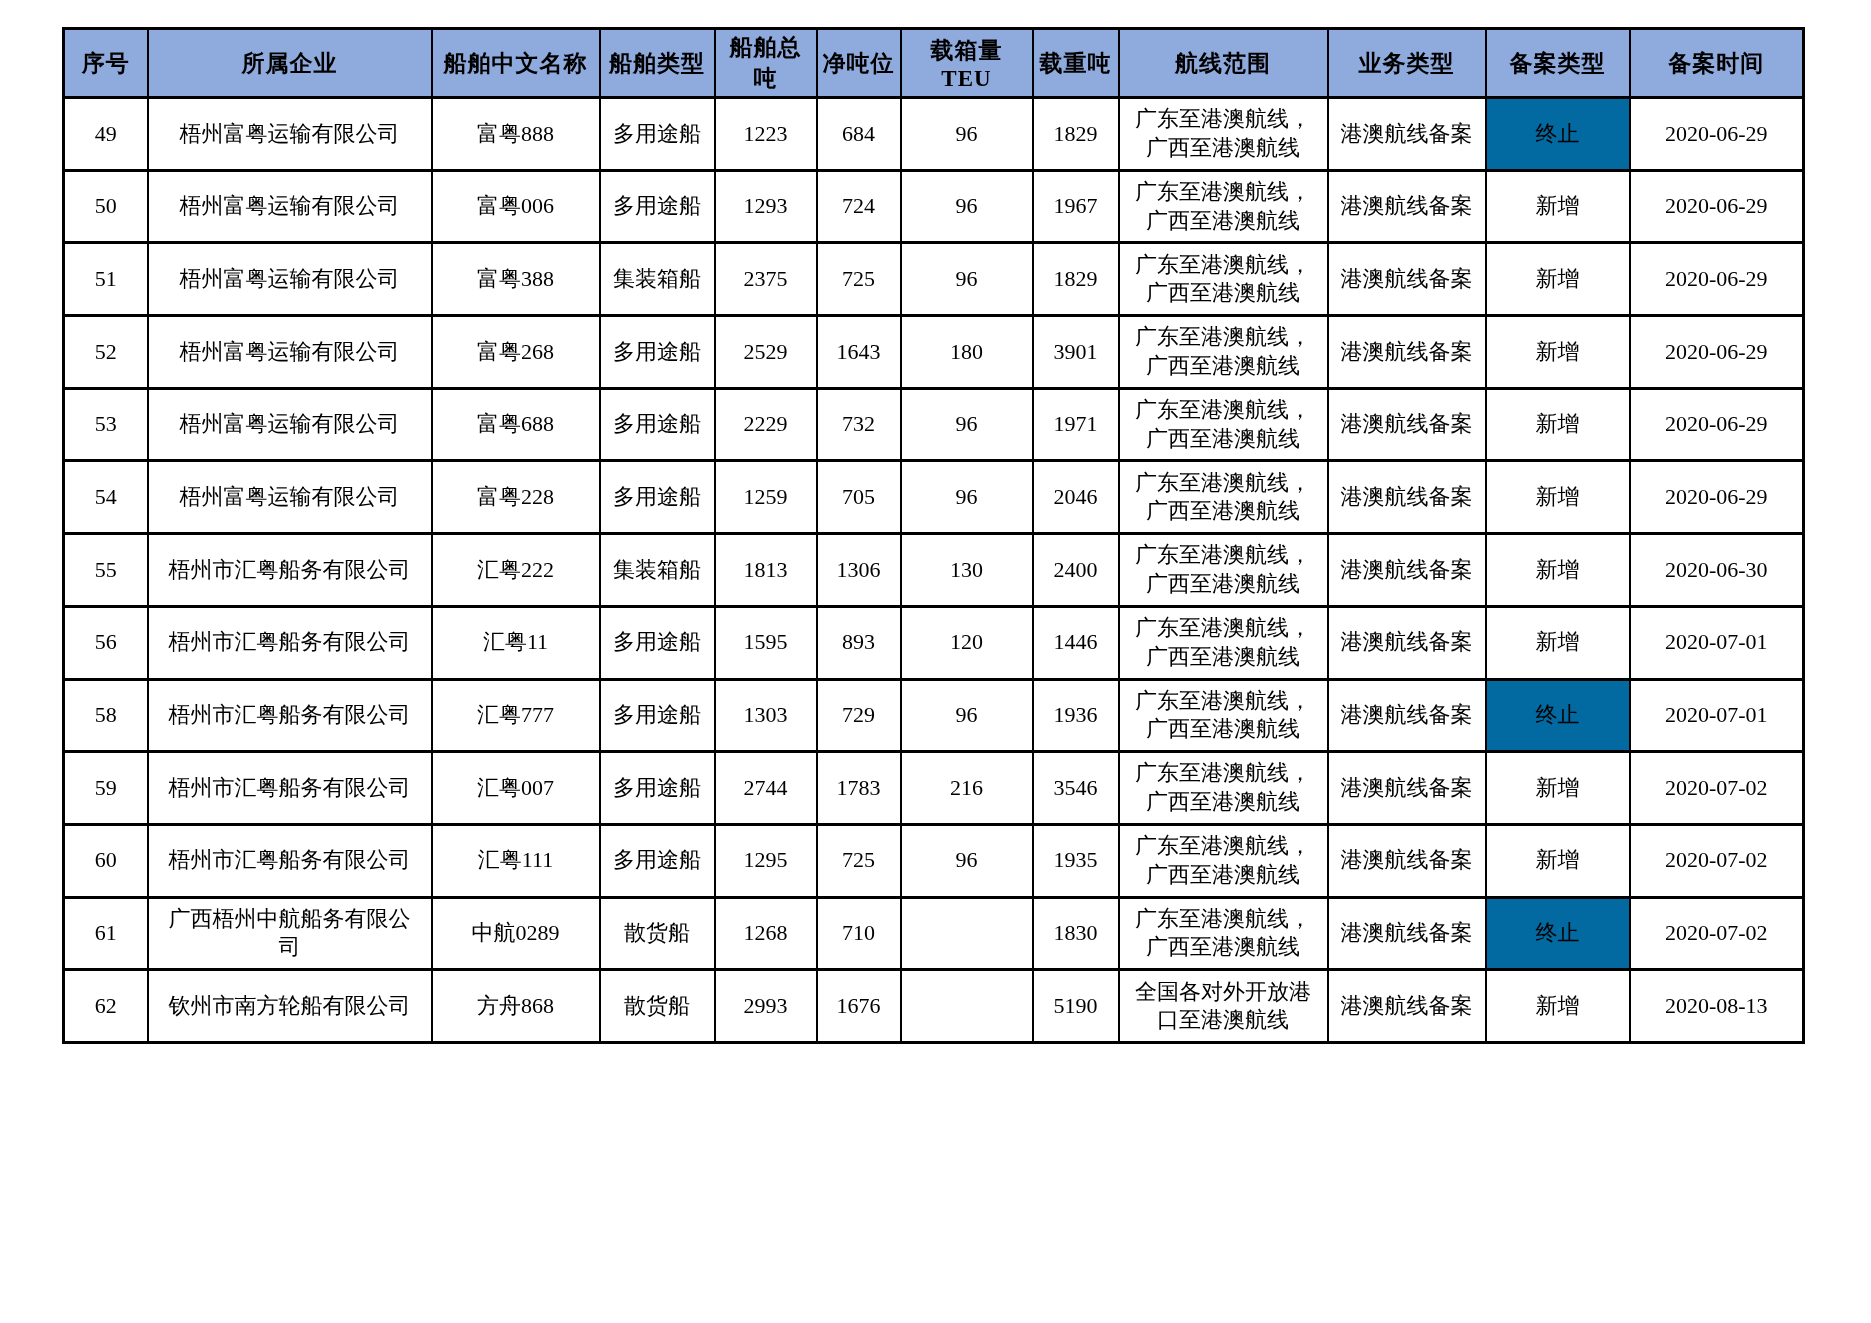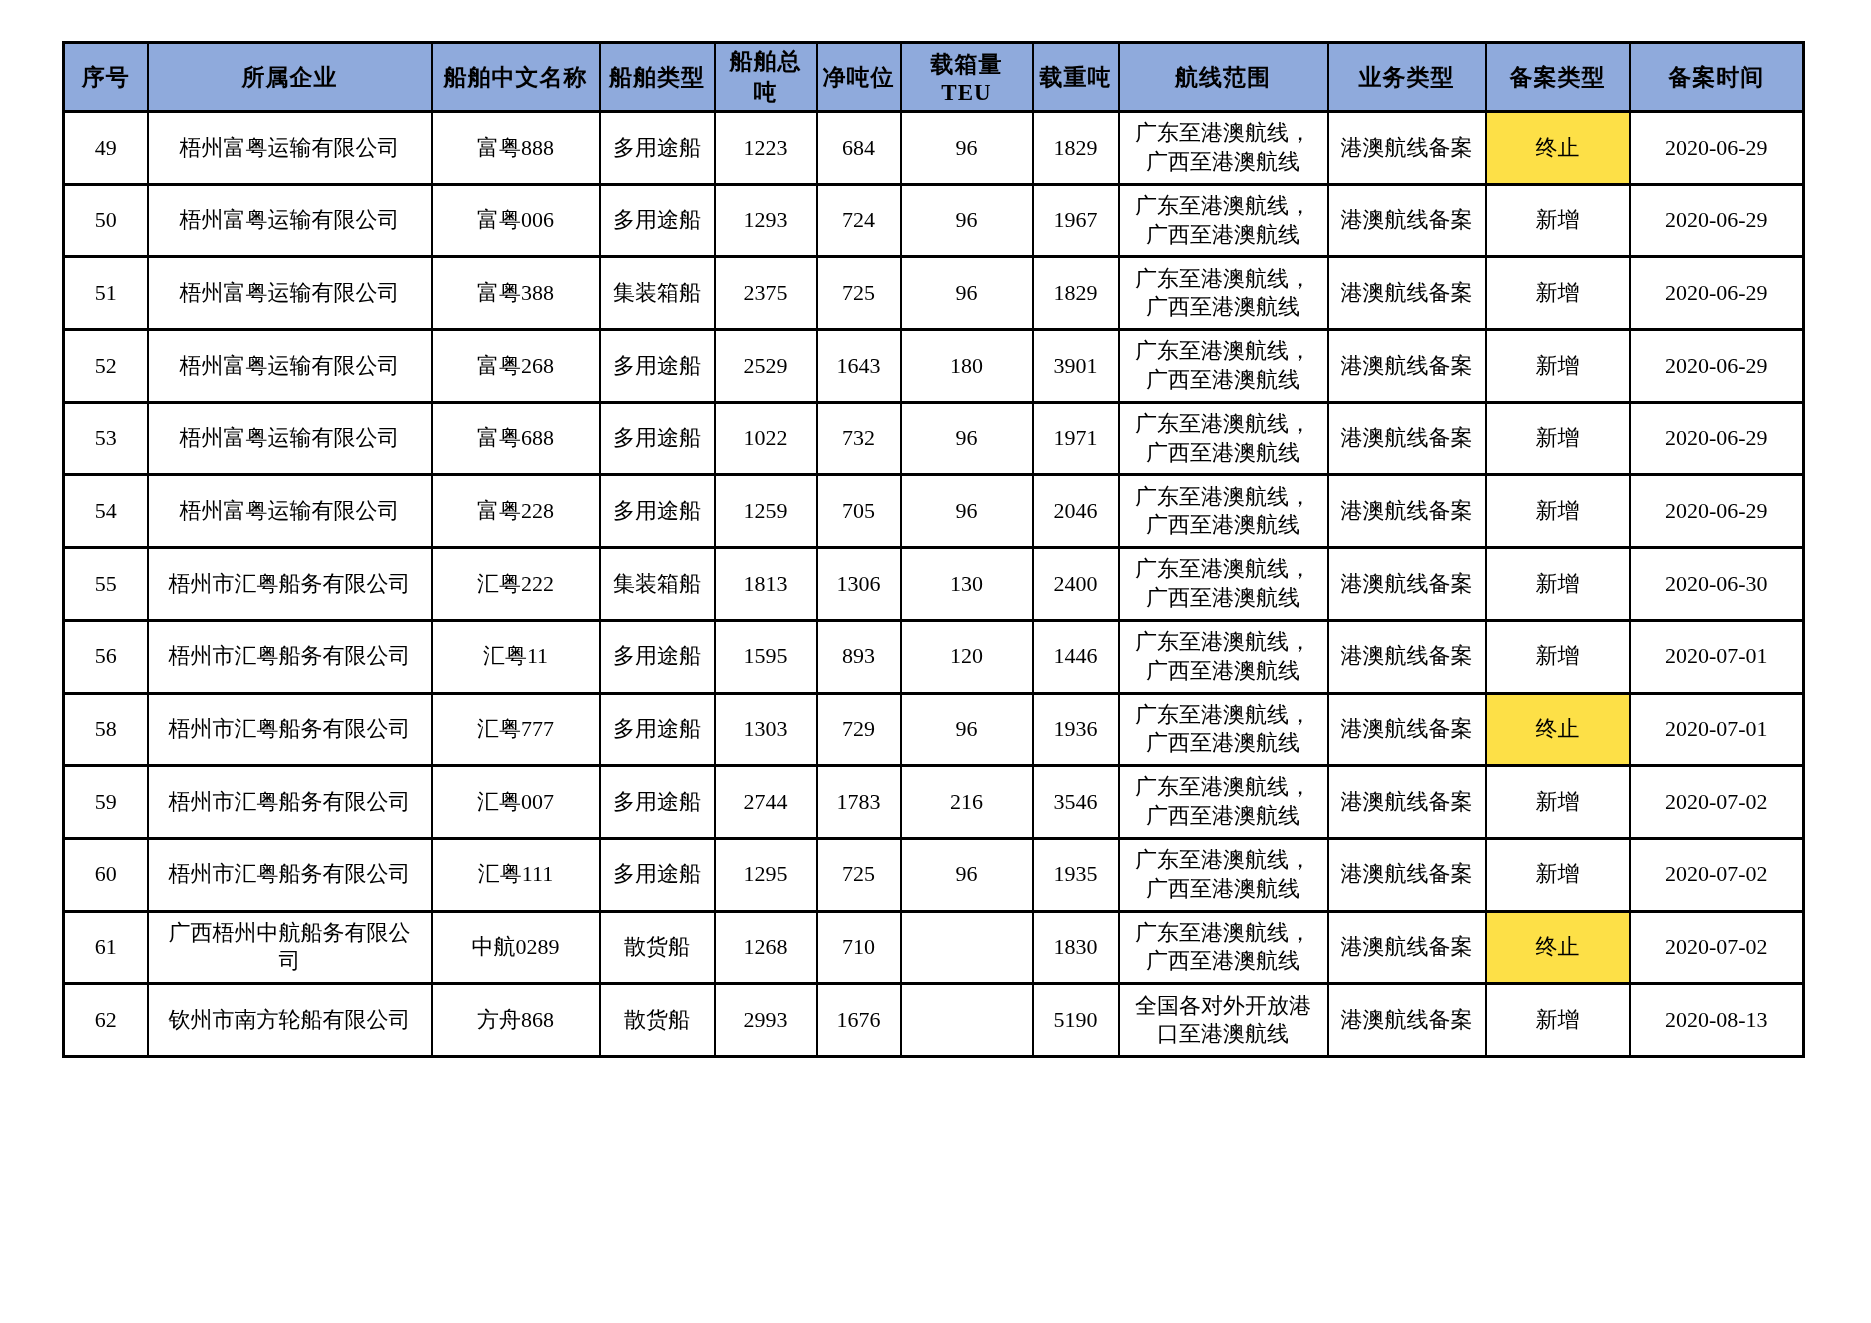--- a/index.html
+++ b/index.html
@@ -10,21 +10,21 @@
   body {
     width: 1871px;
     height: 1323px;
     position: relative;
     font-family: "Liberation Serif", "DejaVu Serif", serif;
     color: #000000;
   }
   .sheet {
     position: absolute;
     left: 62px;
-    top: 41px;
+    top: 27px;
     font-family: Liberation Serif, serif;
   }
   table.ship-table {
     border-collapse: collapse;
     table-layout: fixed;
     width: 1740px;
     border: 3px solid #000000;
   }
   .ship-table th,
   .ship-table td {
@@ -49,21 +49,21 @@
     letter-spacing: 1px;
   }
   .ship-table tbody tr {
     height: 72.7px;
   }
   .ship-table tbody td {
     font-size: 22px;
     line-height: 1.3;
   }
   .ship-table td.highlight {
-    background: #fde047;
+    background: #0369a1;
   }
 </style>
 </head>
 <body>
 
 <div class="sheet">
   <table class="ship-table">
     <colgroup>
       <col style="width:84px">
       <col style="width:284px">
@@ -153,21 +153,21 @@
 广西至港澳航线</td>
     <td>港澳航线备案</td>
     <td>新增</td>
     <td>2020-06-29</td>
   </tr>
         <tr>
     <td>53</td>
     <td>梧州富粤运输有限公司</td>
     <td>富粤688</td>
     <td>多用途船</td>
-    <td>1022</td>
+    <td>2229</td>
     <td>732</td>
     <td>96</td>
     <td>1971</td>
     <td>广东至港澳航线，
 广西至港澳航线</td>
     <td>港澳航线备案</td>
     <td>新增</td>
     <td>2020-06-29</td>
   </tr>
         <tr>

